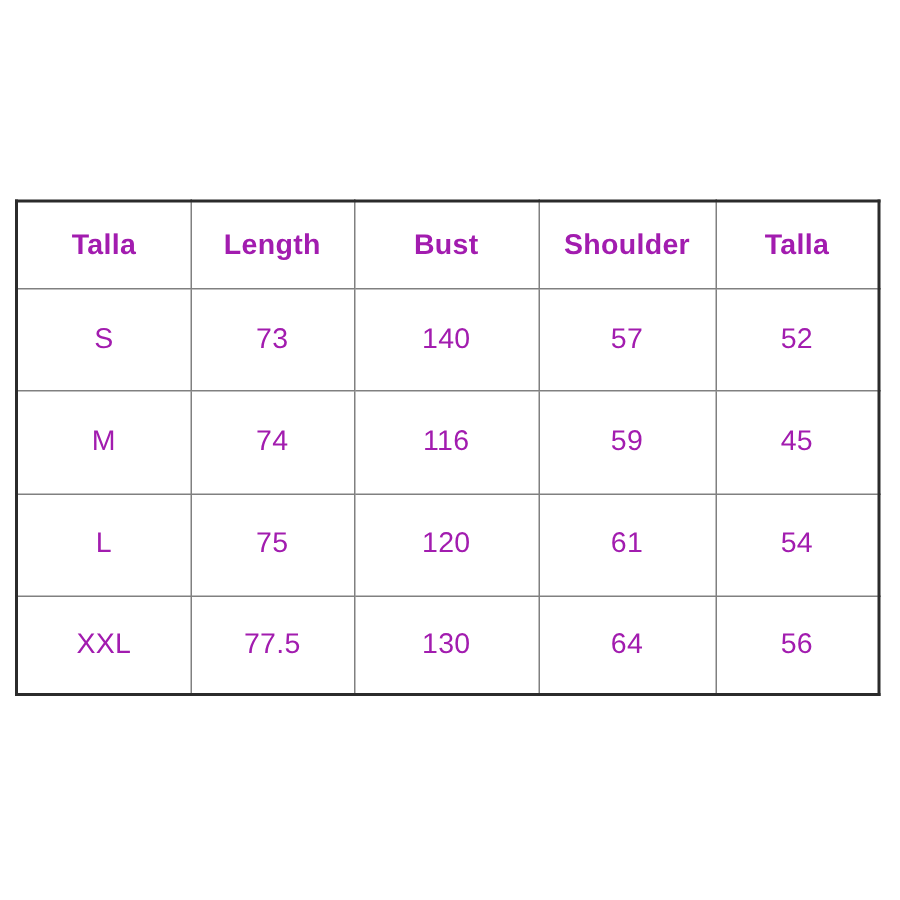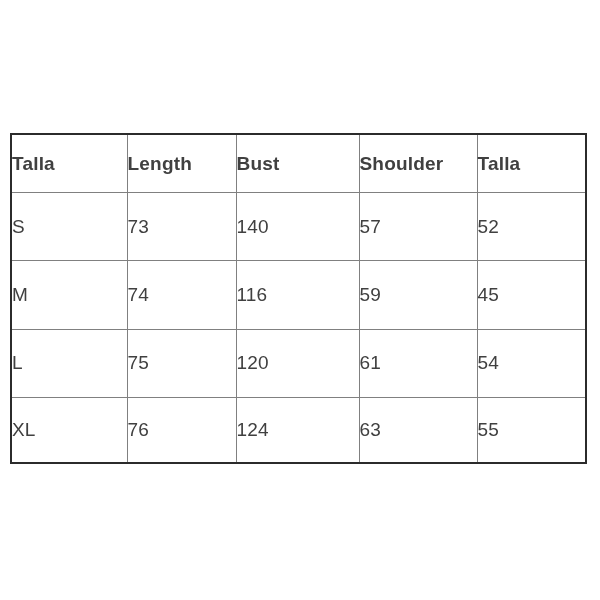--- a/index.html
+++ b/index.html
@@ -34,23 +34,23 @@
 
   table.size-chart col.c-talla    { width: 116px; }
   table.size-chart col.c-length   { width: 109px; }
   table.size-chart col.c-bust     { width: 123px; }
   table.size-chart col.c-shoulder { width: 118px; }
   table.size-chart col.c-sleeve   { width: 109px; }
 
   table.size-chart th,
   table.size-chart td {
     border: 1px solid #808080;
-    text-align: left;
+    text-align: center;
     vertical-align: middle;
-    color: #404040;
+    color: #a21caf;
     padding: 0;
   }
 
   table.size-chart thead th {
     height: 57px;
     font-size: 19px;
     font-weight: bold;
     letter-spacing: 0.2px;
   }
 
@@ -102,21 +102,21 @@
         <td>45</td>
       </tr>
       <tr>
         <td>L</td>
         <td>75</td>
         <td>120</td>
         <td>61</td>
         <td>54</td>
       </tr>
       <tr>
-        <td>XL</td>
-        <td>76</td>
-        <td>124</td>
-        <td>63</td>
-        <td>55</td>
+        <td>XXL</td>
+        <td>77.5</td>
+        <td>130</td>
+        <td>64</td>
+        <td>56</td>
       </tr>
     </tbody>
   </table>
 </div>
 
 </body></html>

